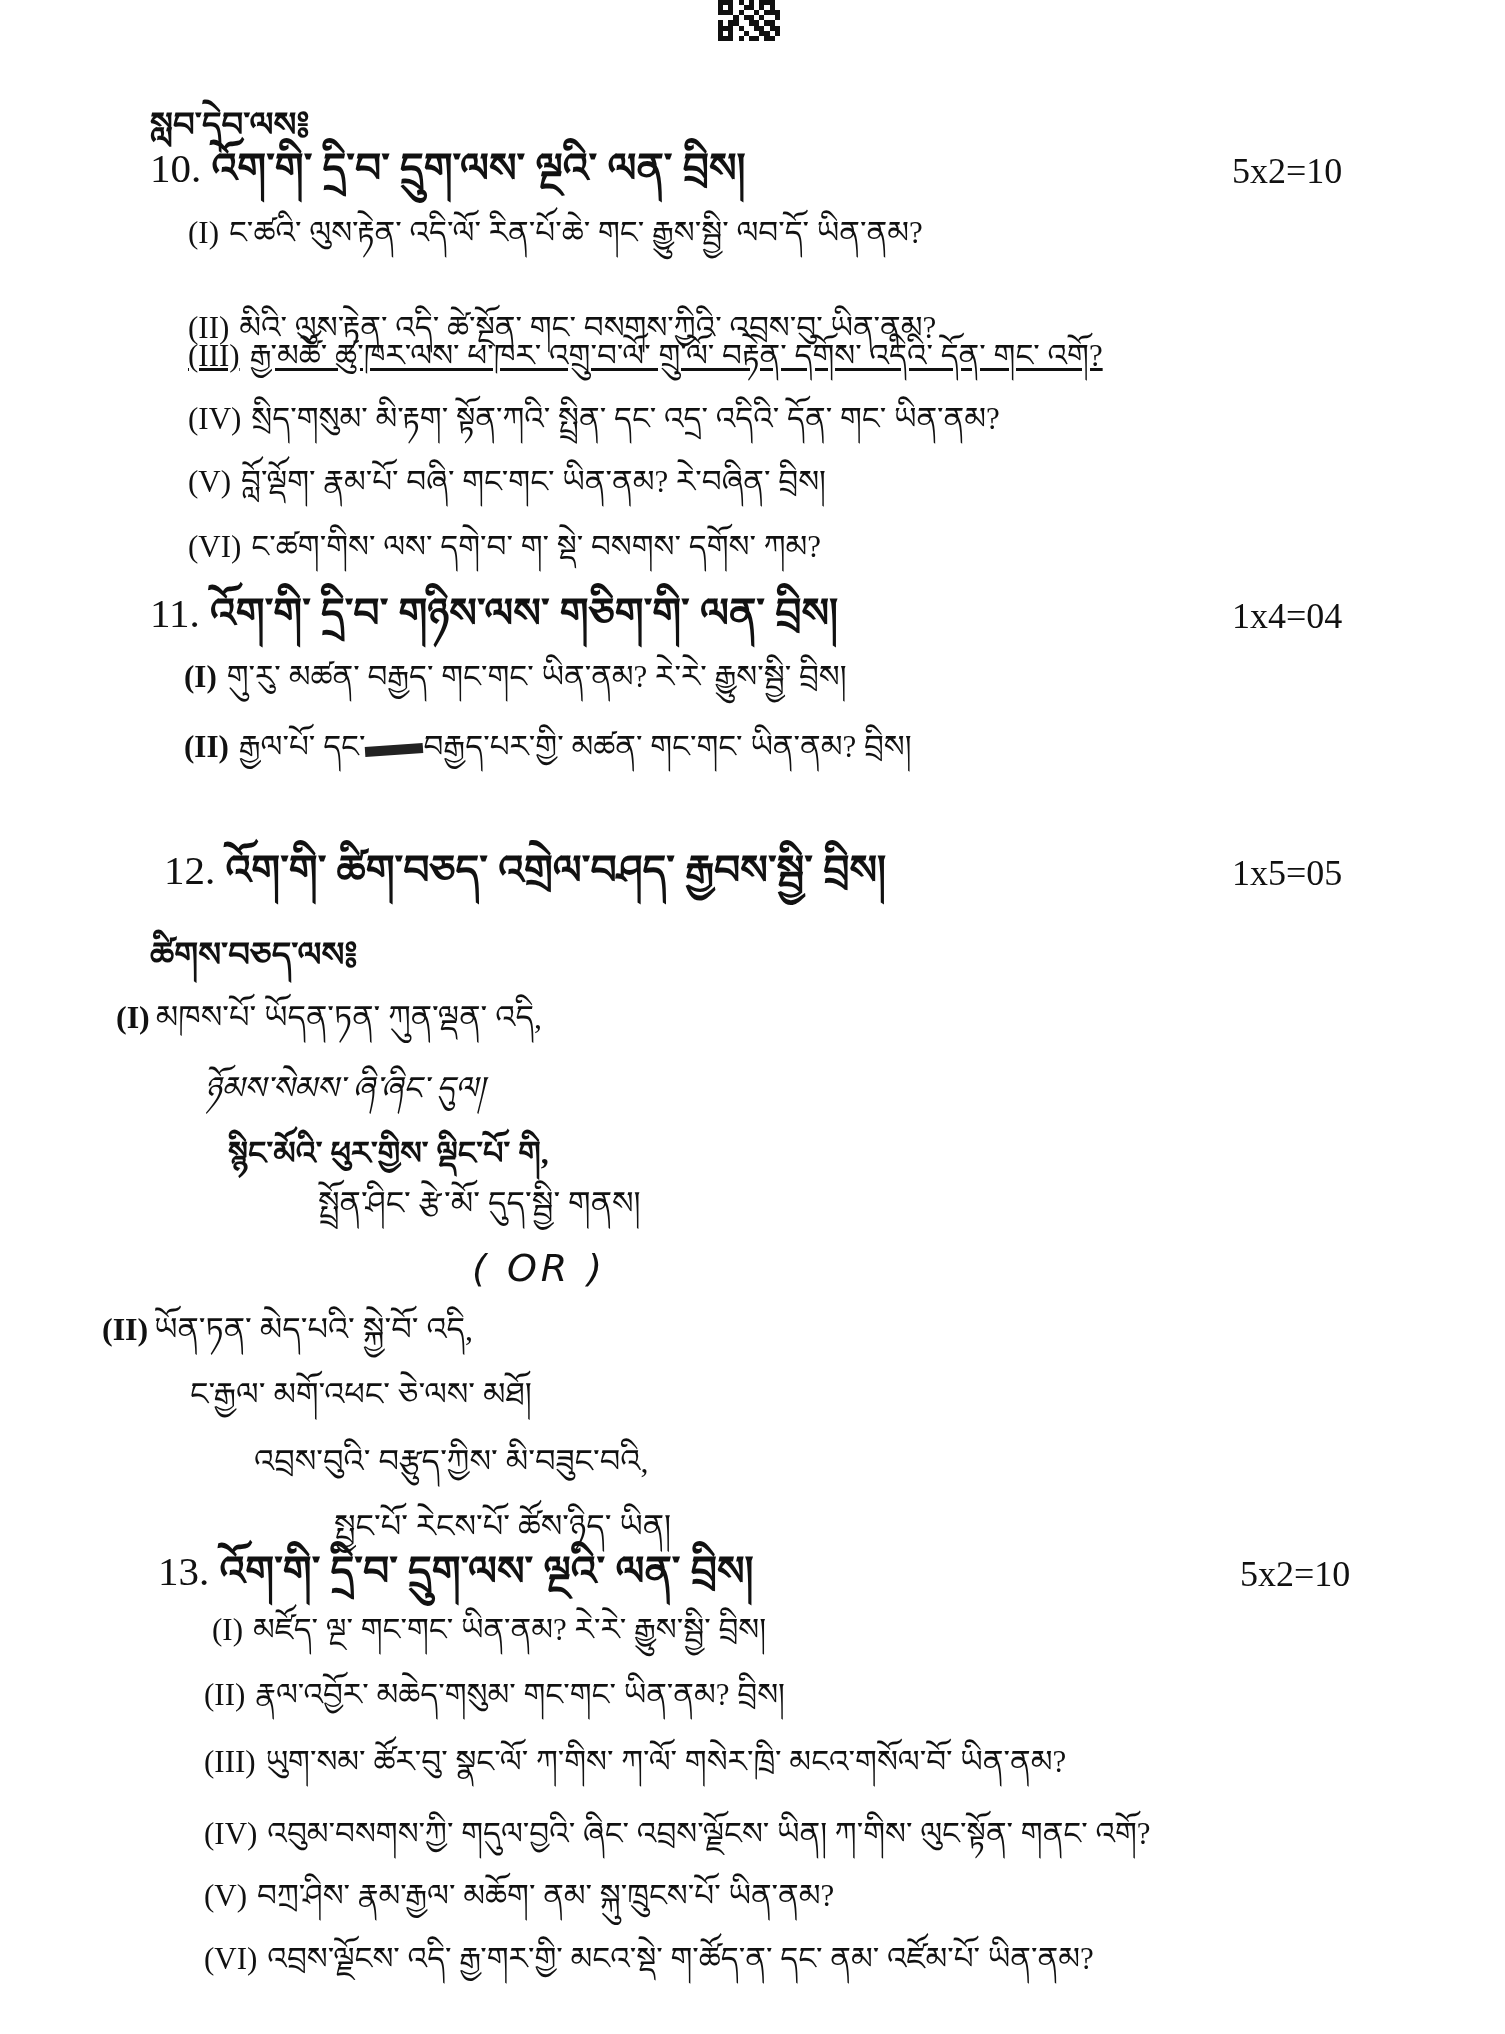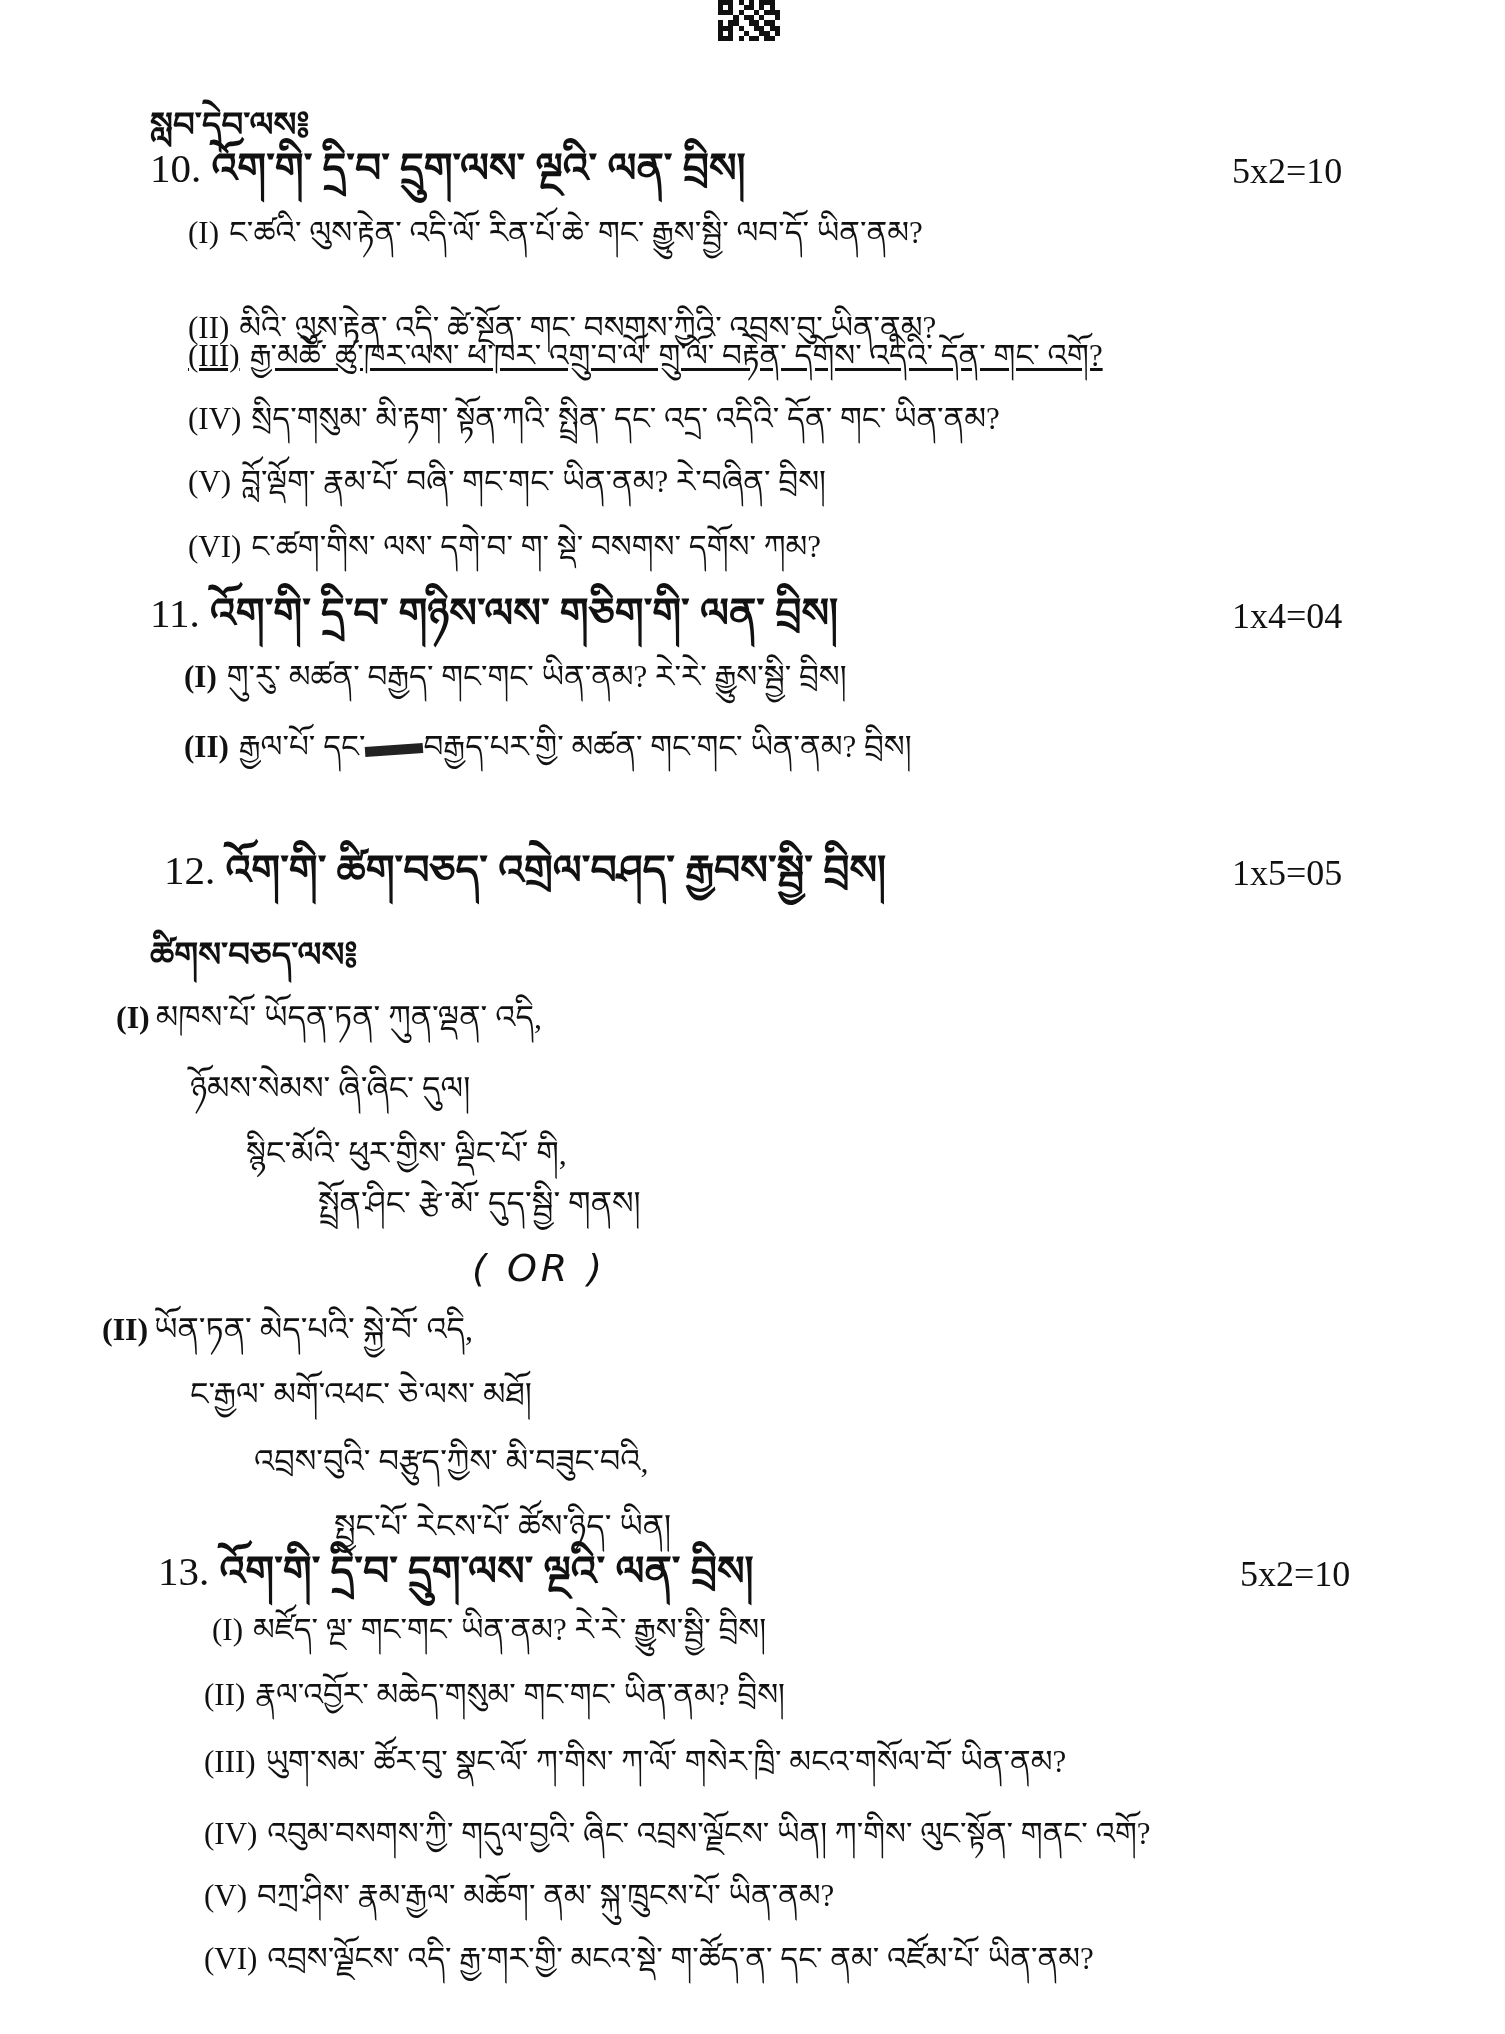--- a/index.html
+++ b/index.html
@@ -160,22 +160,22 @@
 <div class="abs item" style="left:184px; top:731px;"><span class="roman" style="font-weight:bold;">(II)</span><span>རྒྱལ་པོ་ དང་</span><span class="strike"></span><span>བརྒྱད་པར་གྱི་ མཚན་ གང་གང་ ཡིན་ནམ? བྲིས།</span></div>
 
 <div class="abs q" style="left:164px; top:850px;">
   <span class="num">12.</span>
   <span class="tib">འོག་གི་ ཚིག་བཅད་ འགྲེལ་བཤད་ རྒྱབས་སྦྱི་ བྲིས།</span>
 </div>
 <div class="abs marks" style="left:1232px; top:852px;">1x5=05</div>
 <div class="abs heading" style="left:150px; top:916px;">ཚིགས་བཅད་ལས༔</div>
 
 <div class="abs poem" style="left:116px; top:981px;"><span class="roman" style="font-weight:bold; font-family:'Liberation Serif',serif; margin-right:6px;">(I)</span><span>མཁས་པོ་ ཡོདན་ཏན་ ཀུན་ལྡན་ འདི,</span></div>
-<div class="abs poem" style="left:190px; top:1052px;">ཉོམས་སེམས་ ཞི་ཞིང་ དུལ།</div>
-<div class="abs poem" style="left:246px; top:1117px;">སྙིང་མོའི་ ཕུར་གྱིས་ ལྡིང་པོ་ གི,</div>
+<div class="abs poem" style="left:204px; top:1052px;font-style:italic;">ཉོམས་སེམས་ ཞི་ཞིང་ དུལ།</div>
+<div class="abs poem" style="left:228px; top:1117px;font-weight:bold;">སྙིང་མོའི་ ཕུར་གྱིས་ ལྡིང་པོ་ གི,</div>
 <div class="abs poem" style="left:318px; top:1167px;">སྤྲོན་ཤིང་ རྩེ་མོ་ དུད་སྦྱི་ གནས།</div>
 
 <div class="abs or" style="left:472px; top:1232px;">( OR )</div>
 
 <div class="abs poem" style="left:102px; top:1293px;"><span class="roman" style="font-weight:bold; font-family:'Liberation Serif',serif; margin-right:6px;">(II)</span><span>ཡོན་ཏན་ མེད་པའི་ སྐྱེ་བོ་ འདི,</span></div>
 <div class="abs poem" style="left:190px; top:1358px;">ང་རྒྱལ་ མགོ་འཕང་ ཅེ་ལས་ མཐོ།</div>
 <div class="abs poem" style="left:254px; top:1425px;">འབྲས་བུའི་ བརྩུད་ཀྱིས་ མི་བཟུང་བའི,</div>
 <div class="abs poem" style="left:334px; top:1490px;">སྤྱང་པོ་ རེངས་པོ་ ཚོས་ཉིད་ ཡིན།</div>
 
 <div class="abs q" style="left:158px; top:1551px;">

